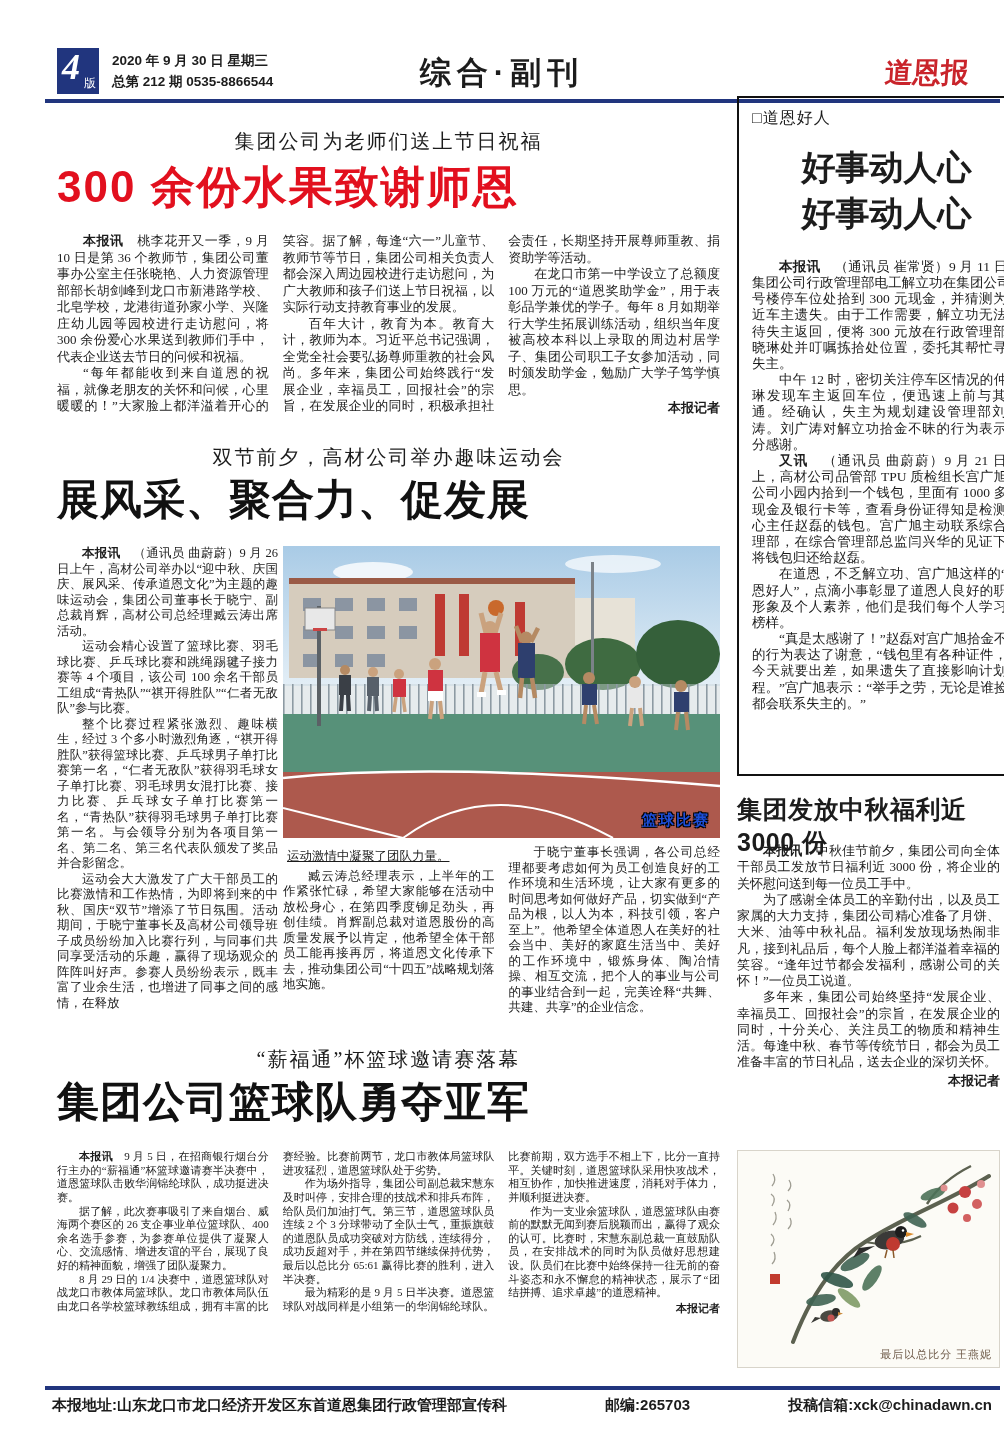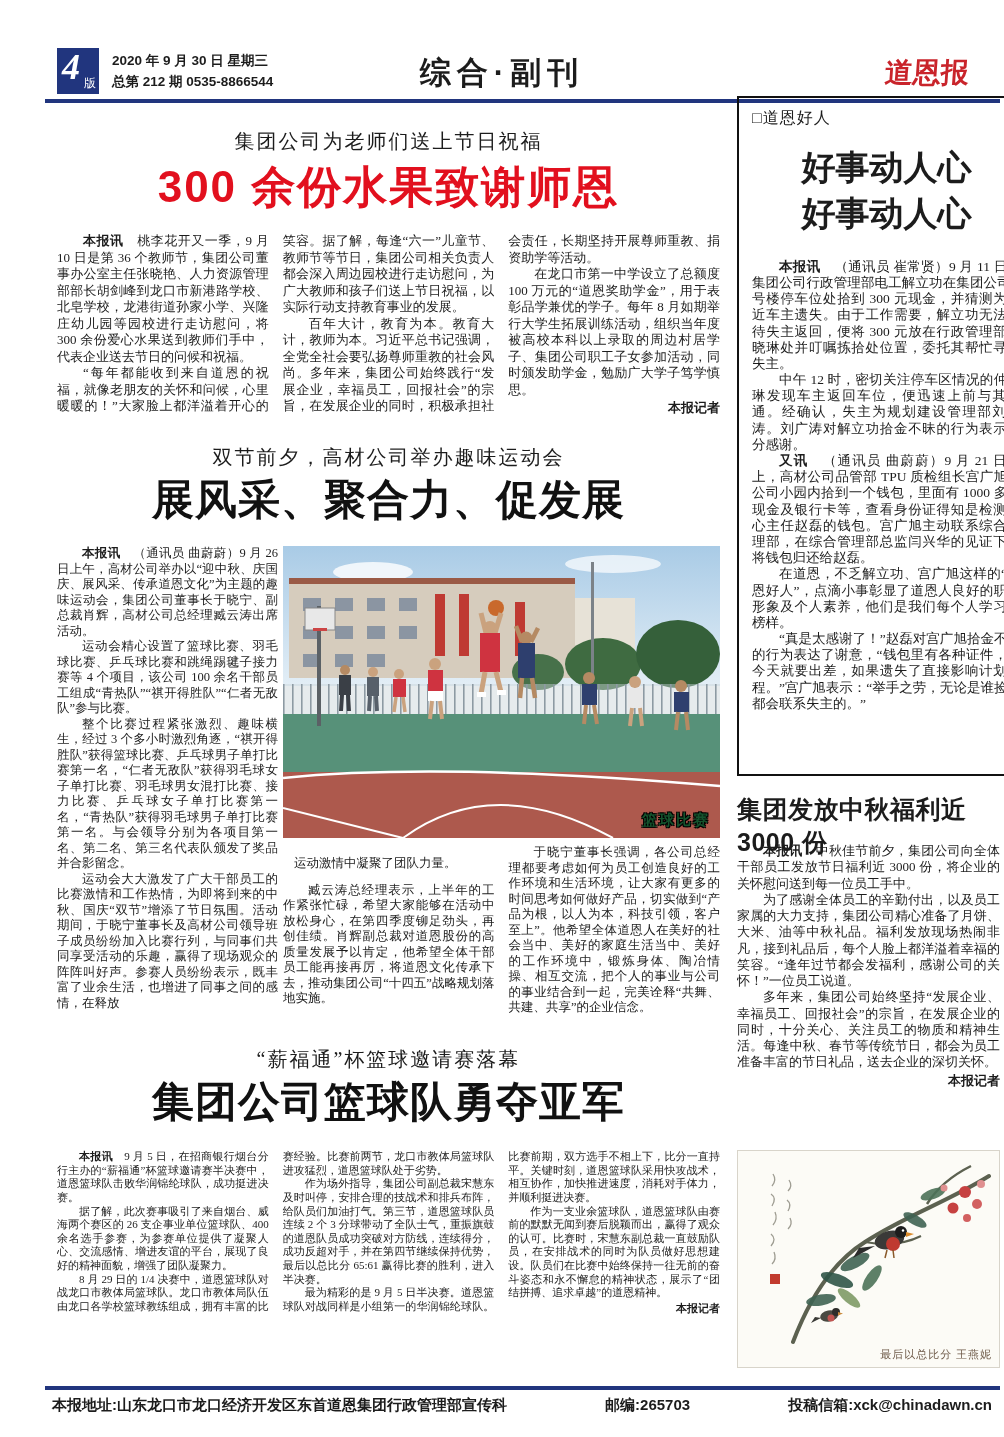--- a/index.html
+++ b/index.html
@@ -17,31 +17,31 @@
   .mh-section{position:absolute;left:352px;top:52px;width:300px;text-align:center;font-size:31px;
          font-weight:bold;letter-spacing:6px;font-family:"Liberation Sans","DejaVu Sans",sans-serif;}
   .mh-paper{position:absolute;left:862px;top:54px;width:130px;text-align:center;font-size:28px;
          font-weight:bold;color:#c9242b;transform:skewX(-4deg);
          font-family:"Liberation Serif","DejaVu Serif",serif;}
   .rule-top{position:absolute;left:45px;top:99px;width:955px;height:4px;background:#21357e;}
   .rule-bottom{position:absolute;left:45px;top:1386px;width:955px;height:4px;background:#21357e;}
 
   
   .kicker{position:absolute;left:57px;width:663px;text-align:center;font-size:20px;letter-spacing:2px;}
-  .hl{position:absolute;left:57px;width:663px;text-align:center;font-weight:bold;
+  .hl{position:absolute;left:57px;width:663px;text-align:left;font-weight:bold;
       font-family:"Liberation Sans","DejaVu Sans",sans-serif;}
   .hl-red{color:#e2101e;font-size:44px;letter-spacing:2px;}
   .hl-black{color:#111;font-size:42px;letter-spacing:1px;}
 
   
   .bodytext{position:absolute;text-align:justify;font-size:13px;line-height:1.27;overflow:hidden;}
   .cols3{column-count:3;column-gap:14px;}
   .cols2{column-count:2;column-gap:14px;}
   p.para{margin:0;text-indent:2em;}
-  p.cont{margin:11px;text-indent:0;}
+  p.cont{margin:4px;text-indent:0;text-decoration:underline;}
   .lead{font-weight:bold;font-family:"Liberation Sans","DejaVu Sans",sans-serif;}
   .byline{margin:2px 0 0;text-align:right;font-weight:bold;
           font-family:"Liberation Sans","DejaVu Sans",sans-serif;}
 
   
   .gs-box{position:absolute;left:737px;top:96px;width:299px;height:680px;border:2px solid #111;
           box-sizing:border-box;padding:10px 13px;overflow:hidden;}
   .gs-tag{font-size:16px;letter-spacing:1px;margin:0 0 16px;}
   .gs-hl{font-size:34px;font-weight:bold;text-align:center;line-height:1.35;margin:0 0 22px;
          font-family:"Liberation Sans","DejaVu Sans",sans-serif;}
@@ -49,21 +49,21 @@
 
   
   .wf-hl{position:absolute;left:737px;top:793px;width:263px;font-size:25px;font-weight:bold;
          font-family:"Liberation Sans","DejaVu Sans",sans-serif;letter-spacing:0.5px;}
   .wf-body{position:absolute;left:737px;top:843px;width:263px;height:290px;font-size:13px;
            line-height:1.25;text-align:justify;overflow:hidden;}
 
   
   .photo{position:absolute;left:283px;top:546px;width:437px;height:292px;overflow:hidden;}
   .photo svg{display:block;}
-  .photo-caption{position:absolute;right:10px;bottom:8px;color:#14532d;font-weight:bold;font-size:15px;
+  .photo-caption{position:absolute;right:10px;bottom:8px;color:#1d4ed8;font-weight:bold;font-size:15px;
           letter-spacing:2px;font-family:"Liberation Sans","DejaVu Sans",sans-serif;
           text-shadow:1px 1px 0 #000,-1px -1px 0 #000,1px -1px 0 #000,-1px 1px 0 #000;}
   .painting{position:absolute;left:737px;top:1150px;width:263px;height:218px;}
   .painting-caption{position:absolute;right:8px;bottom:6px;font-size:11px;color:#6e5a48;
           letter-spacing:1px;}
 
   
   .footer{position:absolute;left:52px;top:1396px;width:940px;display:flex;
           justify-content:space-between;font-size:15px;font-weight:bold;
           font-family:"Liberation Sans","DejaVu Sans",sans-serif;}

